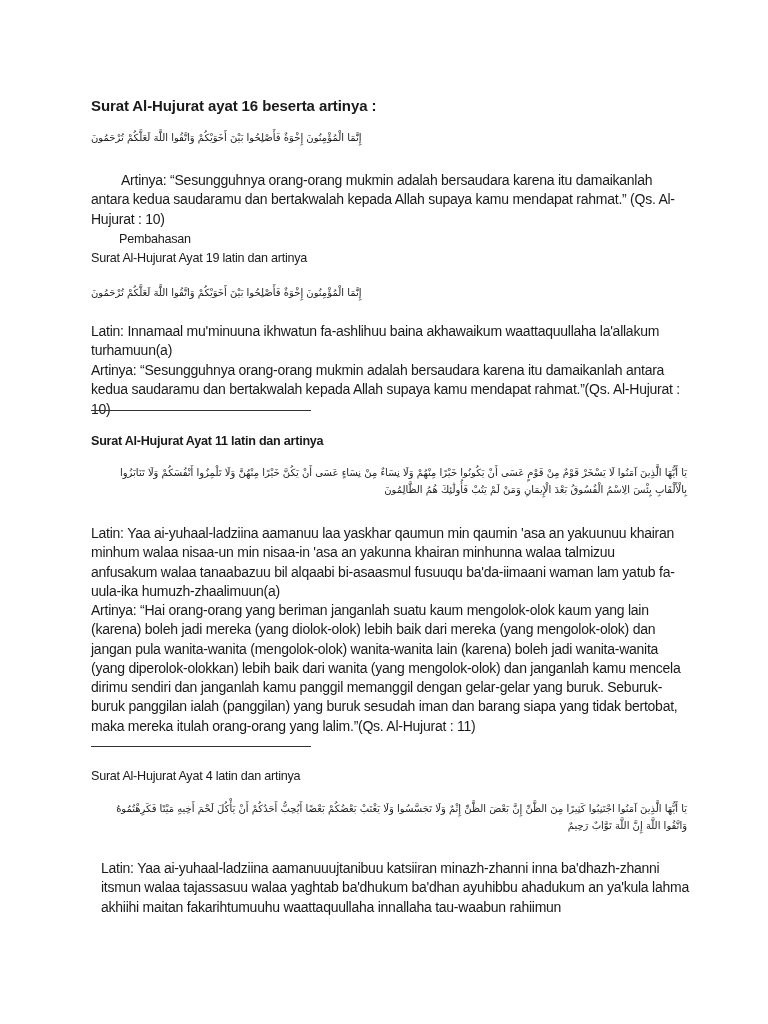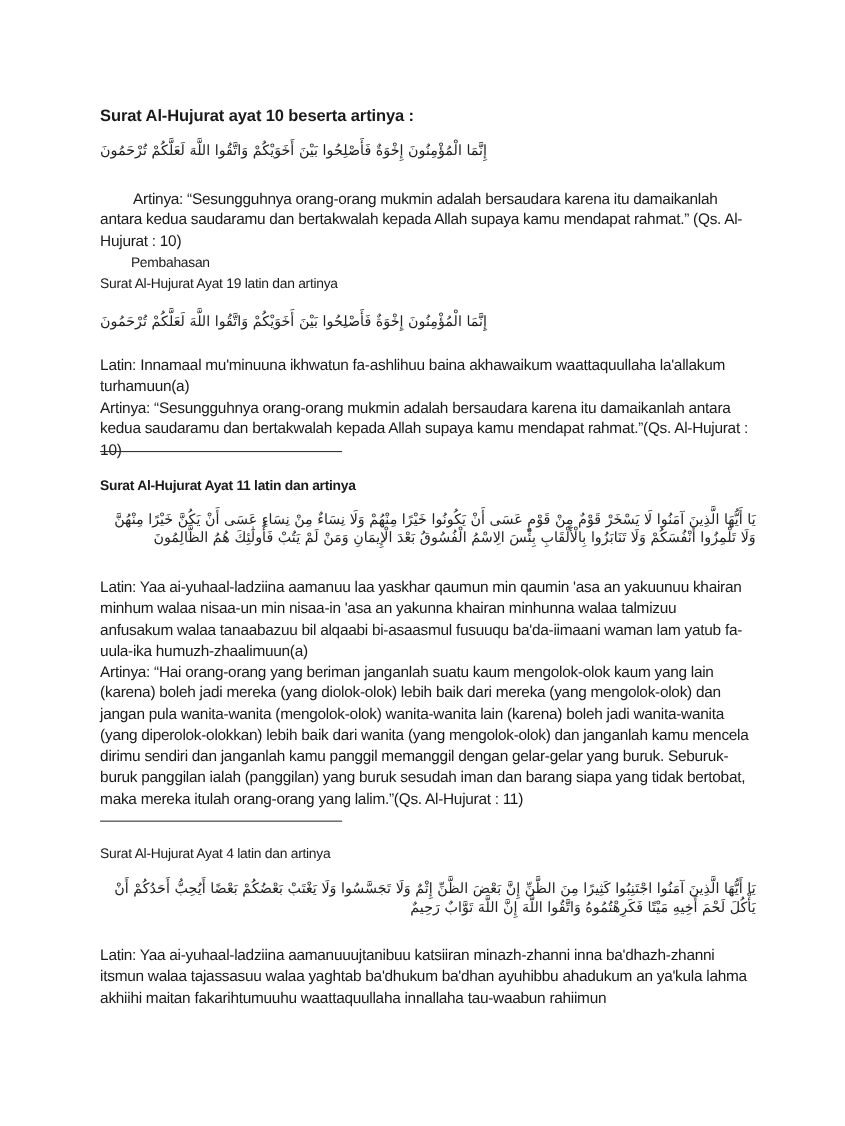--- a/index.html
+++ b/index.html
@@ -38,21 +38,21 @@
     }
     .heading {
       font-size: 12.6px;
       font-weight: normal;
     }
     .arabic {
       direction: rtl;
       text-align: left;
       unicode-bidi: plaintext;
       font-family: "DejaVu Sans", sans-serif;
-      font-size: 13px;
+      font-size: 10px;
       line-height: 17px;
       color: #222;
       letter-spacing: 0;
     }
     .arabic.wide {
       text-align: right;
       width: 596px;
     }
     .indent {
       text-indent: 30px;
@@ -63,21 +63,21 @@
       width: 220px;
       height: 0;
       border-top: 1px solid #333;
     }
   </style>
 </head>
 <body>
 
 <div class="page">
 
-  <h1 class="blk title" style="top:96px;">Surat Al-Hujurat ayat 10 beserta artinya :</h1>
+  <h1 class="blk title" style="top:96px;">Surat Al-Hujurat ayat 16 beserta artinya :</h1>
 
   <p class="blk arabic" style="top:129px; width:auto; left:0; direction:rtl; text-align:left;">إِنَّمَا الْمُؤْمِنُونَ إِخْوَةٌ فَأَصْلِحُوا بَيْنَ أَخَوَيْكُمْ وَاتَّقُوا اللَّهَ لَعَلَّكُمْ تُرْحَمُونَ</p>
 
   <p class="blk indent" style="top:171px;">Artinya: “Sesungguhnya orang-orang mukmin adalah bersaudara karena itu damaikanlah antara kedua saudaramu dan bertakwalah kepada Allah supaya kamu mendapat rahmat.” (Qs. Al-Hujurat : 10)</p>
 
   <p class="blk heading" style="top:230px;margin-left:28px;">Pembahasan</p>
 
   <p class="blk heading" style="top:249px;">Surat Al-Hujurat Ayat 19 latin dan artinya</p>
   <p class="blk arabic" style="top:284px;">إِنَّمَا الْمُؤْمِنُونَ إِخْوَةٌ فَأَصْلِحُوا بَيْنَ أَخَوَيْكُمْ وَاتَّقُوا اللَّهَ لَعَلَّكُمْ تُرْحَمُونَ</p>
   <p class="blk" style="top:322px;">Latin: Innamaal mu'minuuna ikhwatun fa-ashlihuu baina akhawaikum waattaquullaha la'allakum turhamuun(a)</p>
@@ -85,15 +85,15 @@
   <div class="rule" style="top:410px;"></div>
 
   <p class="blk heading" style="top:432px;font-weight:bold;">Surat Al-Hujurat Ayat 11 latin dan artinya</p>
   <p class="blk arabic wide" style="top:464px;">يَا أَيُّهَا الَّذِينَ آمَنُوا لَا يَسْخَرْ قَوْمٌ مِنْ قَوْمٍ عَسَى أَنْ يَكُونُوا خَيْرًا مِنْهُمْ وَلَا نِسَاءٌ مِنْ نِسَاءٍ عَسَى أَنْ يَكُنَّ خَيْرًا مِنْهُنَّ وَلَا تَلْمِزُوا أَنْفُسَكُمْ وَلَا تَنَابَزُوا بِالْأَلْقَابِ بِئْسَ الِاسْمُ الْفُسُوقُ بَعْدَ الْإِيمَانِ وَمَنْ لَمْ يَتُبْ فَأُولَٰئِكَ هُمُ الظَّالِمُونَ</p>
   <p class="blk" style="top:524px;">Latin: Yaa ai-yuhaal-ladziina aamanuu laa yaskhar qaumun min qaumin 'asa an yakuunuu khairan minhum walaa nisaa-un min nisaa-in 'asa an yakunna khairan minhunna walaa talmizuu anfusakum walaa tanaabazuu bil alqaabi bi-asaasmul fusuuqu ba'da-iimaani waman lam yatub fa-uula-ika humuzh-zhaalimuun(a)</p>
   <p class="blk" style="top:601px;">Artinya: “Hai orang-orang yang beriman janganlah suatu kaum mengolok-olok kaum yang lain (karena) boleh jadi mereka (yang diolok-olok) lebih baik dari mereka (yang mengolok-olok) dan jangan pula wanita-wanita (mengolok-olok) wanita-wanita lain (karena) boleh jadi wanita-wanita (yang diperolok-olokkan) lebih baik dari wanita (yang mengolok-olok) dan janganlah kamu mencela dirimu sendiri dan janganlah kamu panggil memanggil dengan gelar-gelar yang buruk. Seburuk-buruk panggilan ialah (panggilan) yang buruk sesudah iman dan barang siapa yang tidak bertobat, maka mereka itulah orang-orang yang lalim.”(Qs. Al-Hujurat : 11)</p>
   <div class="rule" style="top:746px;"></div>
 
   <p class="blk heading" style="top:767px;">Surat Al-Hujurat Ayat 4 latin dan artinya</p>
   <p class="blk arabic wide" style="top:800px;">يَا أَيُّهَا الَّذِينَ آمَنُوا اجْتَنِبُوا كَثِيرًا مِنَ الظَّنِّ إِنَّ بَعْضَ الظَّنِّ إِثْمٌ وَلَا تَجَسَّسُوا وَلَا يَغْتَبْ بَعْضُكُمْ بَعْضًا أَيُحِبُّ أَحَدُكُمْ أَنْ يَأْكُلَ لَحْمَ أَخِيهِ مَيْتًا فَكَرِهْتُمُوهُ وَاتَّقُوا اللَّهَ إِنَّ اللَّهَ تَوَّابٌ رَحِيمٌ</p>
-  <p class="blk" style="top:859px;">Latin: Yaa ai-yuhaal-ladziina aamanuuujtanibuu katsiiran minazh-zhanni inna ba'dhazh-zhanni itsmun walaa tajassasuu walaa yaghtab ba'dhukum ba'dhan ayuhibbu ahadukum an ya'kula lahma akhiihi maitan fakarihtumuuhu waattaquullaha innallaha tau-waabun rahiimun</p>
+  <p class="blk" style="top:859px;margin-left:10px;">Latin: Yaa ai-yuhaal-ladziina aamanuuujtanibuu katsiiran minazh-zhanni inna ba'dhazh-zhanni itsmun walaa tajassasuu walaa yaghtab ba'dhukum ba'dhan ayuhibbu ahadukum an ya'kula lahma akhiihi maitan fakarihtumuuhu waattaquullaha innallaha tau-waabun rahiimun</p>
 
 </div>
 
 </body></html>

